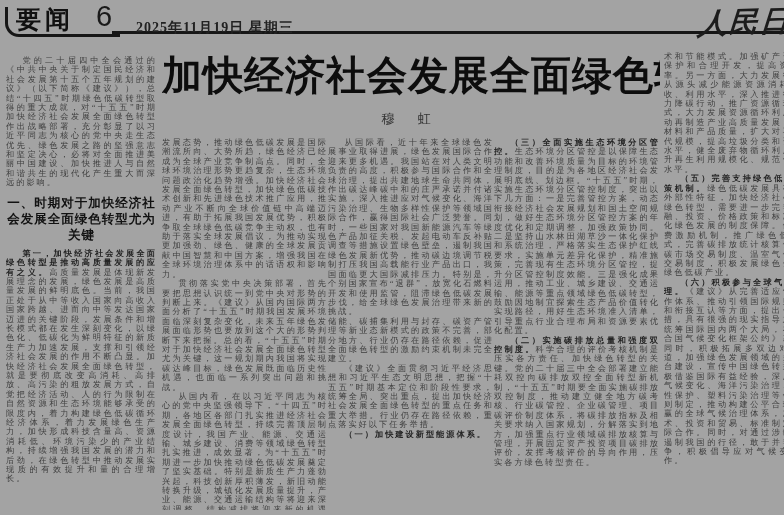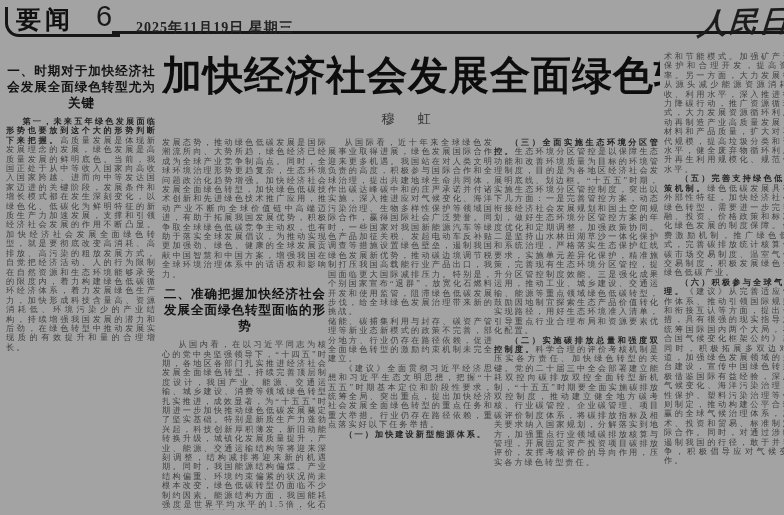--- a/index.html
+++ b/index.html
@@ -46,32 +46,33 @@
 <div class="page">
 
   <div class="hdr-bracket"></div>
   <div class="hdr-rule"></div>
   <div class="sec-label">要闻</div>
   <div class="page-num">6</div>
   <div class="hdr-date">2025年11月19日 星期三</div>
   <div class="masthead">人民日報</div>
 
   <div class="col col1">
+    <p class="para indent">党的二十届四中全会通过的《中共中央关于制定国民经济和社会发展第十五个五年规划的建议》（以下简称《建议》），总结“十四五”时期绿色低碳转型取得的重大成就，对“十五五”时期加快经济社会发展全面绿色转型作出战略部署，充分彰显了以习近平同志为核心的党中央走生态优先、绿色发展之路的坚强意志和坚定决心，必将对全面推进美丽中国建设、加快推进人与自然和谐共生的现代化产生重大而深远的影响。</p>
     <div class="s-head">一、时期对于加快经济社会发展全面绿色转型尤为关键</div>
-    <p class="para indent"><b class="lead">第一，未来五年绿色发展面临形势也要放到这个大的形势判断下来把握。</b><span>高质量发展是体现新发展理念的发展，绿色发展是高质量发展的鲜明底色。当前，我国正处于从中等收入国家向高收入国家跨越、进而向中等发达国家迈进的关键阶段，发展条件和增长模式都在发生深刻变化，以绿色化、低碳化为鲜明特征的新质生产力加速发展，支撑和引领经济社会发展的作用不断凸显。加快经济社会发展全面绿色转型，就是要彻底改变高消耗、高排放、高污染的粗放发展方式，自觉把经济活动、人的行为限制在自然资源和生态环境能够承受的限度内，着力构建绿色低碳循环经济体系，着力发展绿色生产力，加快形成科技含量高、资源消耗低、环境污染少的产业结构，持续增强我国发展的潜力和后劲，在绿色转型中推动发展实现质的有效提升和量的合理增长。</span></p>
+    <p class="para indent"><b class="lead">第一，加快经济社会发展全面绿色转型是推动高质量发展的应有之义。</b><span>高质量发展是体现新发展理念的发展，绿色发展是高质量发展的鲜明底色。当前，我国正处于从中等收入国家向高收入国家跨越、进而向中等发达国家迈进的关键阶段，发展条件和增长模式都在发生深刻变化，以绿色化、低碳化为鲜明特征的新质生产力加速发展，支撑和引领经济社会发展的作用不断凸显。加快经济社会发展全面绿色转型，就是要彻底改变高消耗、高排放、高污染的粗放发展方式，自觉把经济活动、人的行为限制在自然资源和生态环境能够承受的限度内，着力构建绿色低碳循环经济体系，着力发展绿色生产力，加快形成科技含量高、资源消耗低、环境污染少的产业结构，持续增强我国发展的潜力和后劲，在绿色转型中推动发展实现质的有效提升和量的合理增长。</span></p>
 
   </div>
 
   <div class="center">
     <div class="headline">加快经济社会发展全面绿色转型</div>
     <div class="author">穆 虹</div>
     <div class="ccols">
       <div class="ccol">
         <p class="para">发展态势，推动绿色低碳发展是国际潮流所向、大势所趋，绿色经济已经成为全球产业竞争制高点。同时，全球环境治理形势更趋复杂，生态环境问题政治化趋势增强。加快经济社会发展全面绿色转型，加快绿色低碳技术创新和先进绿色技术推广应用，推动产业不断向全球价值链中高端迈进，有助于拓展我国发展优势，积极争取全球绿色低碳竞争主动权，也有助于落实全球发展倡议，为推动实现更加强劲、绿色、健康的全球发展贡献中国智慧和中国方案，增强我国在全球环境治理体系中的话语权和影响力。</p>
-        <div class="s-head">二、准确把握加快经济社会发展全面绿色转型面临的形势</div>
+        <p class="para indent">贯彻落实党中央决策部署，首先要把思想认识统一到党中央对形势的判断上来。《建议》从国内国际两方面分析了“十五五”时期我国发展环境面临深刻复杂变化，未来五年绿色发展面临形势也要放到这个大的形势判断下来把握。总的看，“十五五”时期对于加快经济社会发展全面绿色转型尤为关键，这一规划期内我国将实现碳达峰目标，绿色发展既面临历史性机遇，也面临一系列突出问题和挑战。</p>
         <p class="para indent">从国内看，在以习近平同志为核心的党中央坚强领导下，“十四五”时期，各地区各部门扎实推进经济社会发展全面绿色转型，持续完善顶层制度设计，我国产业、能源、交通运输、城乡建设、消费等领域绿色转型扎实推进，成效显著，为“十五五”时期进一步加快推动绿色低碳发展奠定了坚实基础。特别是新质生产力蓬勃兴起，科技创新厚积薄发，新旧动能转换升级，城镇化发展质量提升，产业、能源、交通运输结构等将迎来深刻调整，结构减排将迎来新的机遇期。同时，我国能源结构偏煤、产业结构偏重、环境约束偏紧的状况尚未根本改变，绿色低碳转型仍面临不少制约因素。能源结构方面，我国能耗强度是世界平均水平的1.5倍，化石能源在能源消费结构中仍占较大比重。</p>
       </div>
       <div class="ccol">
         <p class="para indent">从国际看，近十年来全球绿色发展事业取得进展，绿色发展国际合作迎来更多机遇。我国站在对人类文明负责的高度，积极参与国际合作和全球治理，提出共建地球生命共同体，作出碳达峰碳中和的庄严承诺并付诸实施，深入推进应对气候变化、海洋污染治理、生物多样性保护等领域国际合作，赢得国际社会广泛赞誉。同时，一些国家对我国新能源汽车等绿色产品加征关税、发起电动车反补贴调查等措施设置绿色壁垒，遏制我国绿色发展新优势，推动碳边境调节税制打压我国高载能行业产品出口，我国面临更大国际减排压力。特别是，个别国家宣布“退群”，放宽化石燃料开发和使用监管，阻滞绿色低碳发展步伐，给全球绿色发展治理带来新的挑战。</p>
         <p class="para">储能、碳捕集利用与封存、碳资产管理等新业态新模式的政策不完善，部分地方、行业仍存在路径依赖，促进全面绿色转型的激励约束机制未完全建立。</p>
         <p class="para indent">《建议》全面贯彻习近平经济思想和习近平生态文明思想，把握“十五五”时期基本定位和阶段性要求，统筹全局、突出重点，提出加快经济社会发展全面绿色转型的重点任务和重大举措。行业仍存在路径依赖，重点落实好以下任务举措。</p>
         <p class="para indent"><b class="lead">（一）加快建设新型能源体系。</b></p>
       </div>
       <div class="ccol">
         <p class="para indent"><b class="lead">（三）全面实施生态环境分区管控。</b><span>生态环境分区管控是以保障生态功能和改善环境质量为目标的环境管理制度，目的是为各地区经济社会发展明底线、划边框。“十五五”时期，实施生态环境分区管控制度，突出以下几方面：一是完善管控方案，动态衔接经济社会发展规划和国土空间规划，做好生态环境分区管控方案的年度优化和定期调整，加强政策协同。二是坚持山水林田湖草沙一体化保护和系统治理，严格落实生态保护红线要求，实施单元差异化保护，精准施策，完善现有生态环境分区管控，提升分区管控制度效能。三是强化成果运用，推动工业、城乡建设、交通运输、能源等重点领域绿色低碳转型，鼓励因地制宜探索生态产品价值转化实现路径，用好生态环境准入清单，引导重点行业合理布局和资源要素优化配置。</span></p>

